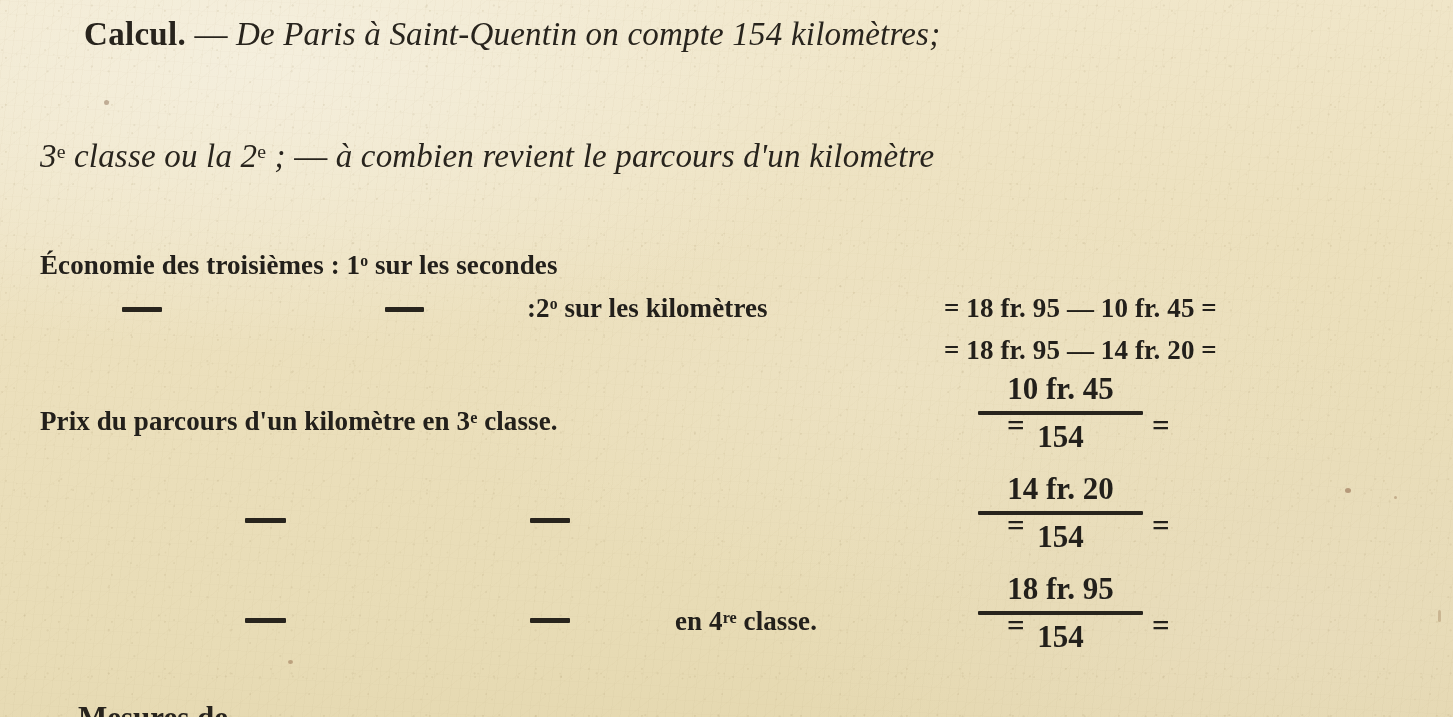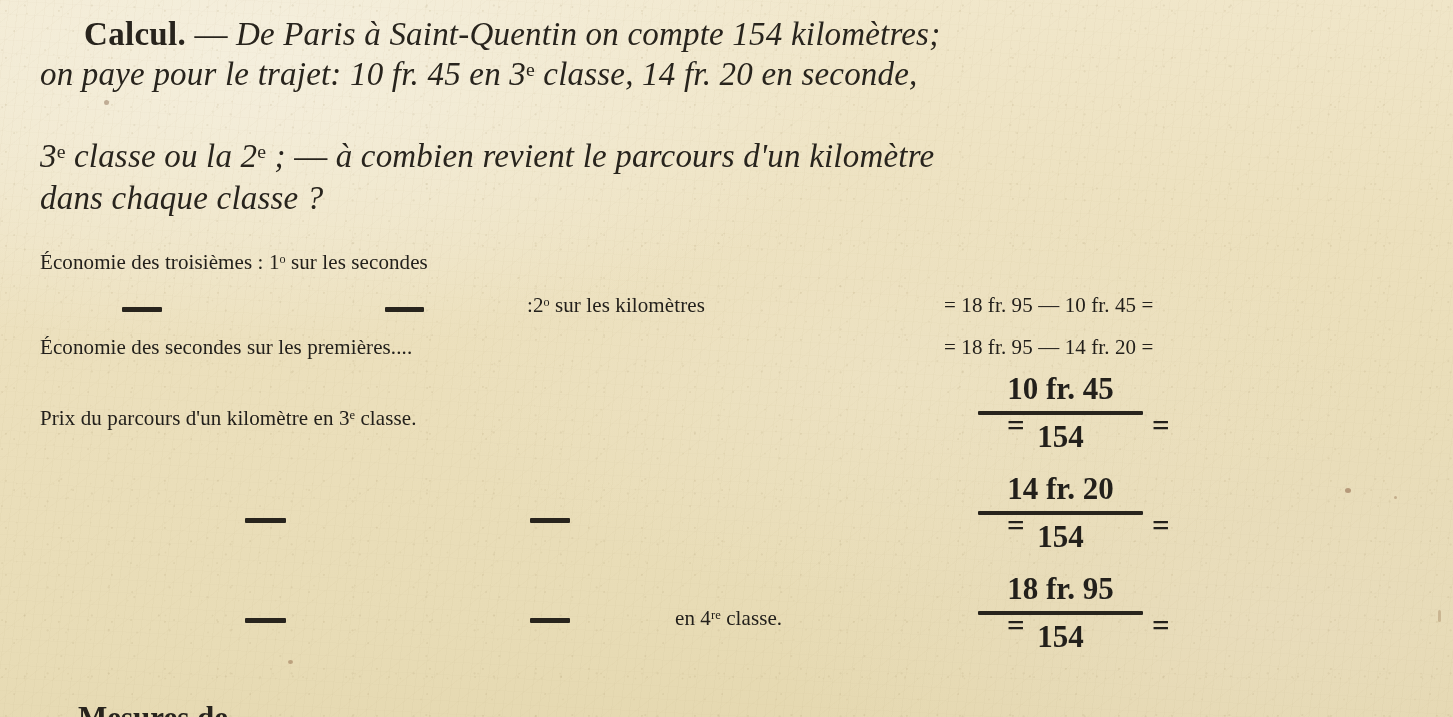--- a/index.html
+++ b/index.html
@@ -87,22 +87,22 @@
     font-weight: bold;
     letter-spacing: 0.3px;
   }
   .dash-em {
     font-style: normal;
     letter-spacing: 0;
   }
 
   
   .calc {
-    font-weight: normal;
-    font-size: 21px;
+    font-weight: bold;
+    font-size: 27px;
     color: #25221d;
     letter-spacing: 0.1px;
   }
 
   sup {
     font-size: 0.60em;
     vertical-align: 0.46em;
     font-style: normal;
     font-weight: inherit;
     letter-spacing: 0;
@@ -171,32 +171,26 @@
   <div class="fleck" style="left:104px; top:100px; width:5px; height:5px; background:rgba(110,72,44,0.38);"></div>
   <div class="fleck" style="left:1438px; top:610px; width:3px; height:12px; background:rgba(140,100,64,0.30); border-radius:2px;"></div>
 
   <div id="ink">
 
     <div class="line intro" style="left:84px; top:18px;">
       <span class="head">Calcul.</span><span>&nbsp;</span><span class="dash-em">—</span>
       <span>De Paris à Saint-Quentin on compte 154 </span><span>kilomètres;</span>
     </div>
 
-    <div class="line intro" style="left:40px; top:58px;">
-      <span>on paye pour le trajet: 10 </span><span>fr.</span><span> 45 en 3</span><sup>e</sup><span> classe, 14 </span><span>fr.</span><span> 20 en seconde,</span>
-    </div>
 
 
     <div class="line intro" style="left:40px; top:140px;">
       <span>3</span><sup>e</sup><span> classe ou la 2</span><sup>e</sup><span> ; </span><span class="dash-em">—</span><span> à combien revient le parcours d'un kilomètre</span>
     </div>
 
-    <div class="line intro" style="left:40px; top:182px;">
-      <span>dans chaque classe ?</span>
-    </div>
 
     <div class="line calc" style="left:40px; top:252px;">
       <span>Économie des troisièmes</span><span>&nbsp;</span><span>:</span>
       <span>1</span><sup class="ord">o</sup>
       <span>sur  les  secondes</span>
     </div>
 
     <div class="ditto" style="left:122px; top:307px; width:40px;"></div>
     <div class="ditto" style="left:385px; top:307px; width:39px;"></div>
     <div class="line calc" style="left:527px; top:295px;">
@@ -204,23 +198,20 @@
       <span>sur les kilomètres</span>
     </div>
     <div class="line calc" style="left:944px; top:295px;">
       <span>=</span>
       <span>18 fr. 95</span>
       <span>—</span>
       <span>10 fr. 45</span>
       <span>=</span>
     </div>
 
-    <div class="line calc" style="left:40px; top:337px;">
-      <span>Économie des secondes sur les premières....</span>
-    </div>
     <div class="line calc" style="left:944px; top:337px;text-align:right;">
       <span>=</span>
       <span>18 fr. 95</span>
       <span>—</span>
       <span>14 fr. 20</span>
       <span>=</span>
     </div>
 
     <div class="line calc" style="left:40px; top:408px;">
       <span>Prix  du  parcours  d'un  kilomètre  en  3</span><sup>e</sup><span> classe.</span>

